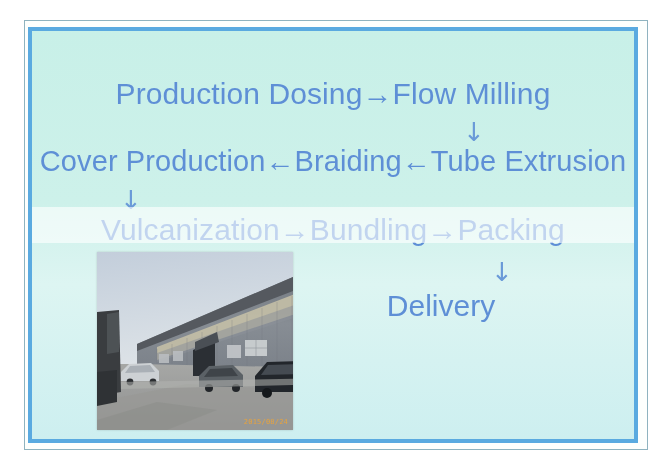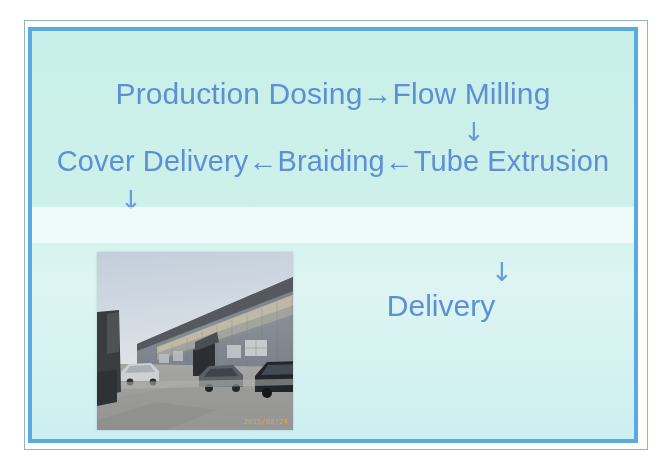--- a/index.html
+++ b/index.html
@@ -150,24 +150,25 @@
   <div class="outer-frame"></div>
 
   <div class="inner-frame">
 
     <div class="flow">
 
       <div class="flow-line line-1">Production Dosing→Flow Milling</div>
 
       <div class="down-arrow arrow-1">↓</div>
 
-      <div class="flow-line line-2">Cover Delivery←Braiding←Tube Extrusion</div>
+      <div class="flow-line line-2">Cover Production←Braiding←Tube Extrusion</div>
 
       <div class="down-arrow arrow-2">↓</div>
 
+      <div class="flow-line line-3">Vulcanization→Bundling→Packing</div>
 
       <div class="photo">
         <svg width="240" height="178" viewBox="0 0 240 178">
           <defs>
             <linearGradient id="skyg" x1="0" y1="0" x2="0.25" y2="1">
               <stop offset="0%" stop-color="#c3cedb"></stop>
               <stop offset="55%" stop-color="#d2dae2"></stop>
               <stop offset="100%" stop-color="#dfe4e8"></stop>
             </linearGradient>
             <linearGradient id="wallg" x1="0" y1="0" x2="0" y2="1">

